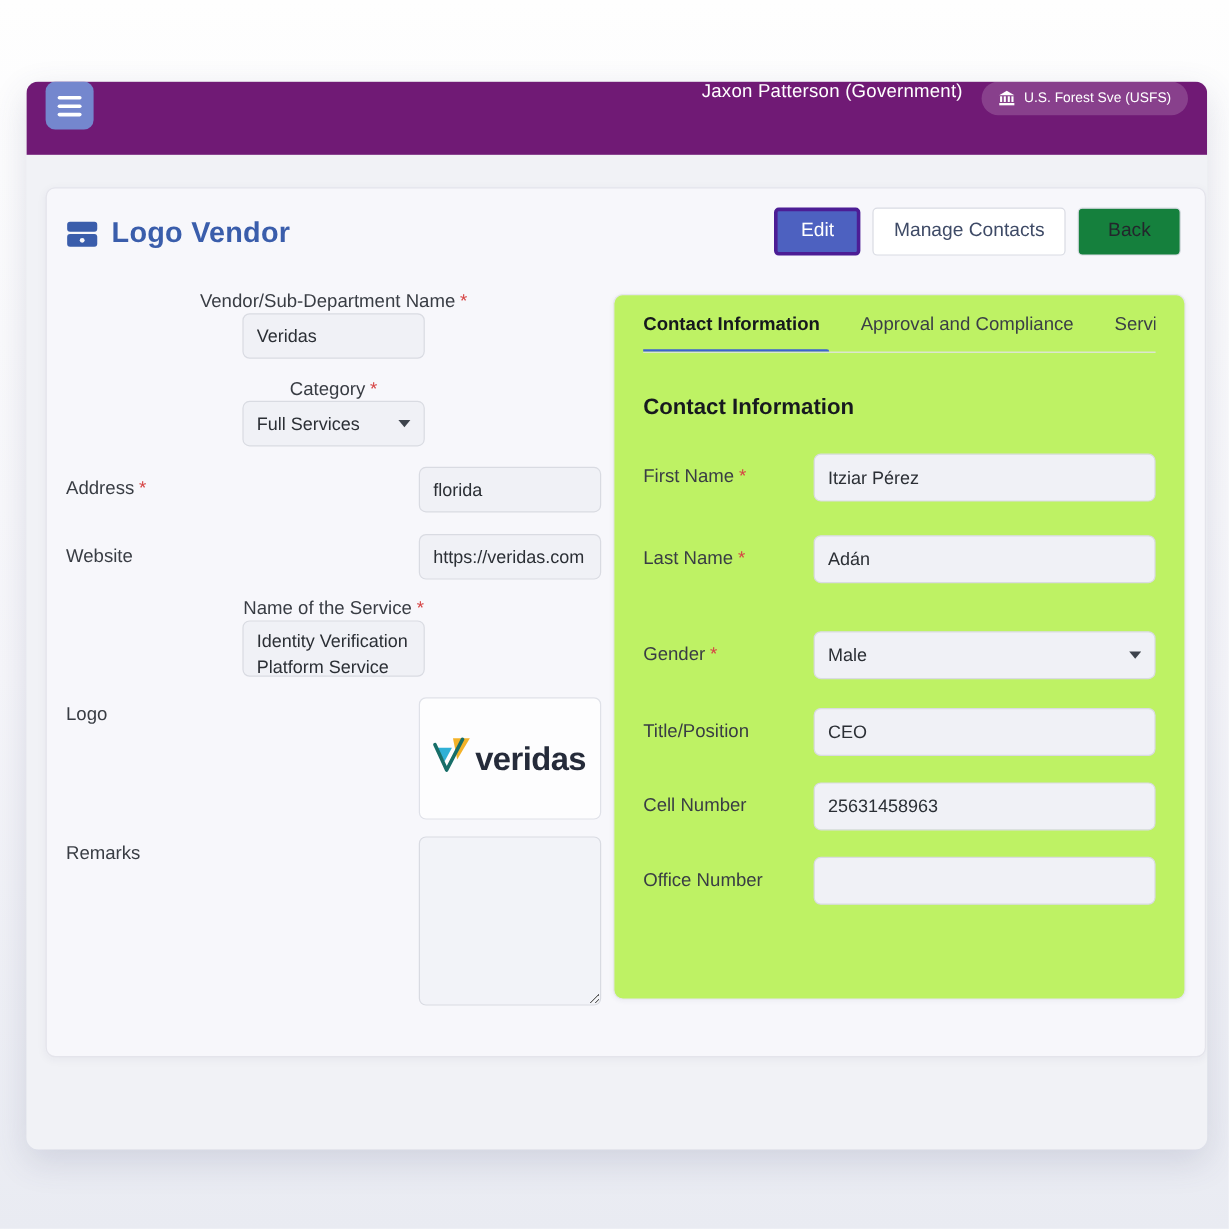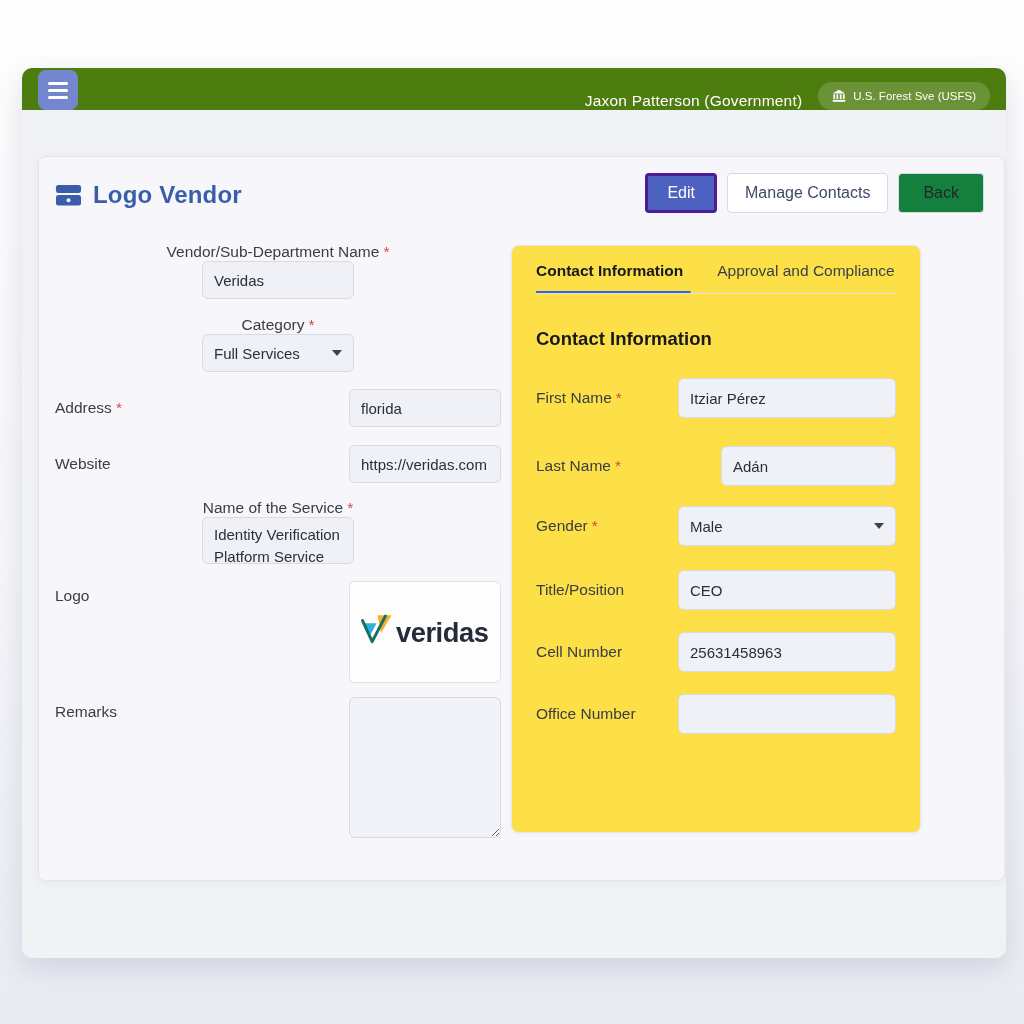--- a/index.html
+++ b/index.html
@@ -11,21 +11,21 @@
   }
   
   .app-frame {
     position:absolute; left:22px; top:68px; width:984px; height:890px;
     background:#f1f2f6; border-radius:10px;
     box-shadow:0 10px 28px rgba(70,75,120,.16);
     overflow:hidden;
   }
   
   .navbar {
-    height:42px; background:#4d7c0f; display:flex; align-items:flex-end;
+    height:61px; background:#701a75; display:flex; align-items:flex-start;
     padding:0 16px;
   }
   .hamburger-btn {
     width:40px; height:40px; background:#7487ce; border:none; border-radius:8px;
     display:flex; flex-direction:column; justify-content:center; align-items:center;
     gap:4px; cursor:pointer;
   }
   .hamburger-btn span { display:block; width:20px; height:3px; background:#fff; border-radius:2px; }
   .nav-spacer { flex:1; }
   .nav-user { color:#fff; font-size:15.5px; margin-right:16px; letter-spacing:.2px; }
@@ -85,22 +85,22 @@
     width:152px; height:102px; background:#fdfdfe; border:1px solid #dfe1e8;
     border-radius:6px; display:flex; align-items:center; justify-content:center;
   }
   .remarks-area {
     width:152px; height:141px; background:#f2f3f8; border:1px solid #d9dbe2;
     border-radius:6px; resize:both; font-family:inherit; font-size:15px; padding:8px;
     color:#2b2f35;
   }
   
   .right-panel {
-    position:absolute; left:472px; top:10px; width:410px; height:588px;
-    background:#fde047; border:1px solid #e6e6ed; border-radius:8px;
+    position:absolute; left:472px; top:10px; width:477px; height:588px;
+    background:#bef264; border:1px solid #e6e6ed; border-radius:8px;
     box-shadow:0 1px 4px rgba(40,45,80,.05); overflow:hidden;
   }
   .tabs-row {
     margin:0 24px; padding-top:16px; border-bottom:1px solid #e3e3ea;
     display:flex; gap:34px; white-space:nowrap; overflow:hidden;
   }
   .tab {
     font-size:15.5px; color:#3a3f46; padding-bottom:13px; position:relative;
     cursor:pointer; flex:none;
   }
@@ -108,21 +108,21 @@
   .tab.active::after {
     content:""; position:absolute; left:-8px; right:-8px; bottom:-2px;
     height:4px; background:#3b63cf; border-radius:3px;
   }
   .panel-heading { margin:34px 24px 0; font-size:18.5px; font-weight:700; color:#17191f; }
   .contact-rows { margin:28px 24px 0; }
   .contact-row { display:flex; align-items:center; }
   .contact-row .field-label { width:142px; flex:none; }
   .contact-row .control-wide { flex:1; }
   .control-wide .text-input, .control-wide .select-box { height:40px; }
-  .cmb-a { margin-bottom:28px; } .cmb-b { margin-bottom:20px;gap:43px; }
+  .cmb-a { margin-bottom:28px; } .cmb-b { margin-bottom:40px; }
   .cmb-c { margin-bottom:24px; } .cmb-d { margin-bottom:22px; }
   .footnote { margin:28px 24px 0; font-size:15px; color:#4a5b82; }
   
   .veridas-word { font-family:"Liberation Sans", sans-serif; font-weight:700; }
 </style>
 </head>
 <body>
 
 <div class="app-frame">
 

